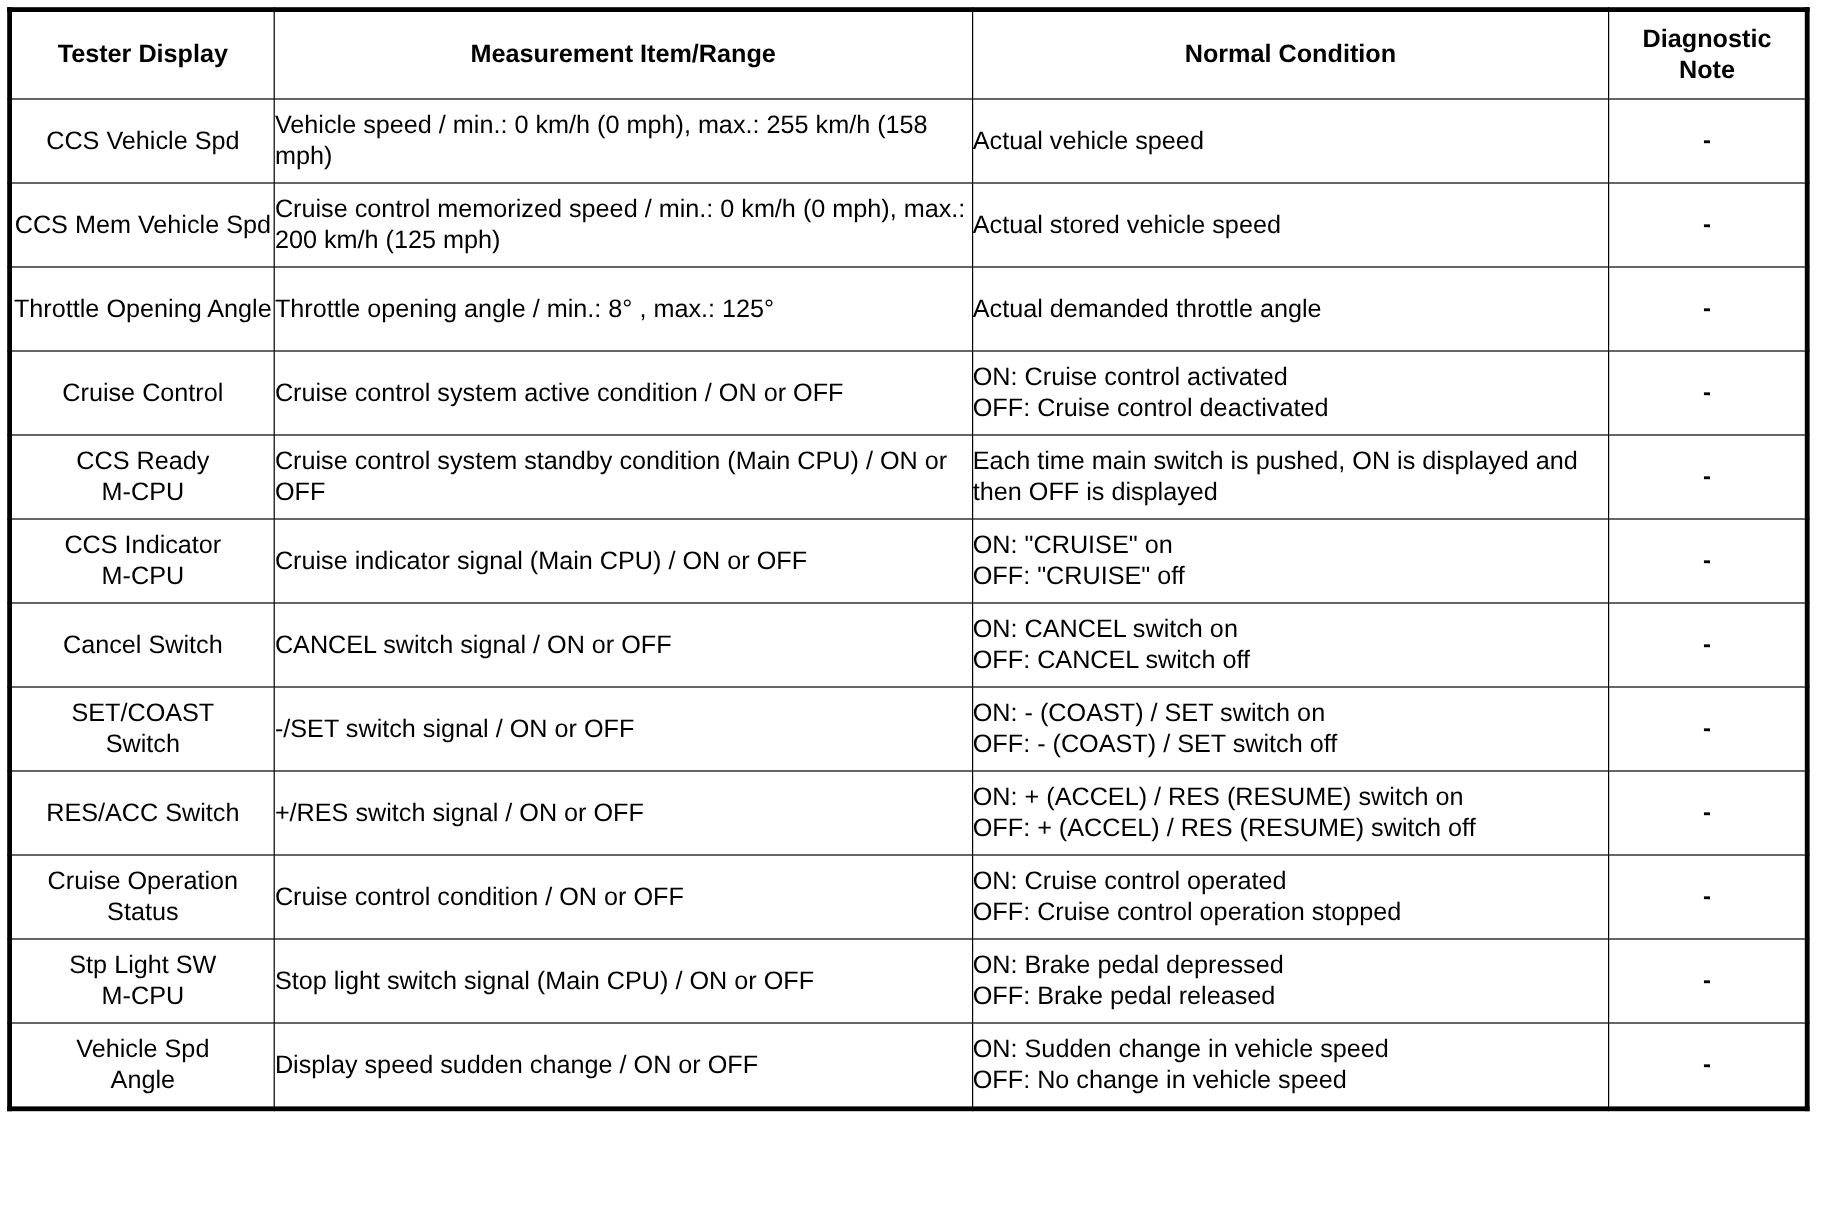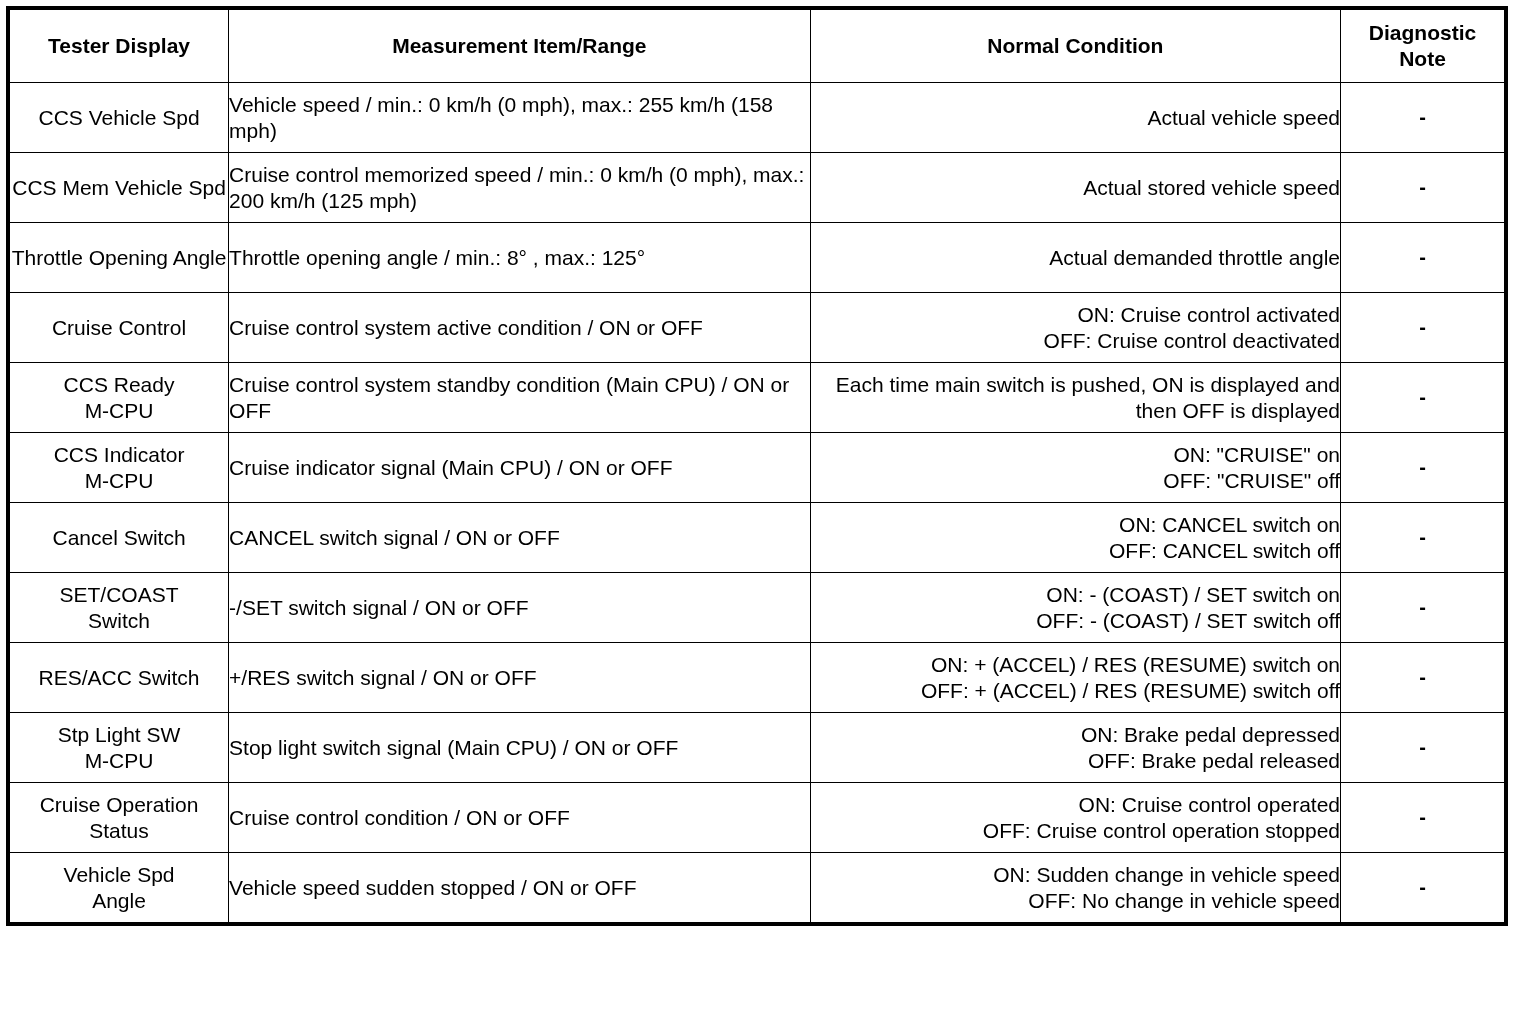--- a/index.html
+++ b/index.html
@@ -67,21 +67,21 @@
   td.col-tester {
     text-align: center;
     padding: 4px 6px;
   }
   td.col-measure {
     text-align: left;
     padding: 4px 10px;
     margin-top: 36px;
   }
   td.col-normal {
-    text-align: right;
+    text-align: left;
     padding: 4px 10px;
   }
   td.col-note {
     text-align: center;
     padding: 4px 6px;
   }
 
   .txt {
     display: block;
     white-space: pre-line;
@@ -250,57 +250,57 @@
           <td class="cell col-normal">
             <span class="txt">ON: + (ACCEL) / RES (RESUME) switch on
 OFF: + (ACCEL) / RES (RESUME) switch off</span>
           </td>
           <td class="cell col-note">
             <span class="note-dash">-</span>
           </td>
         </tr>
         <tr class="data-row">
           <td class="cell col-tester">
+            <span class="txt">Cruise Operation
+Status</span>
+          </td>
+          <td class="cell col-measure">
+            <span class="txt">Cruise control condition / ON or OFF</span>
+          </td>
+          <td class="cell col-normal">
+            <span class="txt">ON: Cruise control operated
+OFF: Cruise control operation stopped</span>
+          </td>
+          <td class="cell col-note">
+            <span class="note-dash">-</span>
+          </td>
+        </tr>
+        <tr class="data-row">
+          <td class="cell col-tester">
             <span class="txt">Stp Light SW
 M-CPU</span>
           </td>
           <td class="cell col-measure">
             <span class="txt">Stop light switch signal (Main CPU) / ON or OFF</span>
           </td>
           <td class="cell col-normal">
             <span class="txt">ON: Brake pedal depressed
 OFF: Brake pedal released</span>
           </td>
           <td class="cell col-note">
             <span class="note-dash">-</span>
           </td>
         </tr>
         <tr class="data-row">
           <td class="cell col-tester">
-            <span class="txt">Cruise Operation
-Status</span>
-          </td>
-          <td class="cell col-measure">
-            <span class="txt">Cruise control condition / ON or OFF</span>
-          </td>
-          <td class="cell col-normal">
-            <span class="txt">ON: Cruise control operated
-OFF: Cruise control operation stopped</span>
-          </td>
-          <td class="cell col-note">
-            <span class="note-dash">-</span>
-          </td>
-        </tr>
-        <tr class="data-row">
-          <td class="cell col-tester">
             <span class="txt">Vehicle Spd
 Angle</span>
           </td>
           <td class="cell col-measure">
-            <span class="txt">Vehicle speed sudden stopped / ON or OFF</span>
+            <span class="txt">Display speed sudden change / ON or OFF</span>
           </td>
           <td class="cell col-normal">
             <span class="txt">ON: Sudden change in vehicle speed
 OFF: No change in vehicle speed</span>
           </td>
           <td class="cell col-note">
             <span class="note-dash">-</span>
           </td>
         </tr>
       </tbody>

